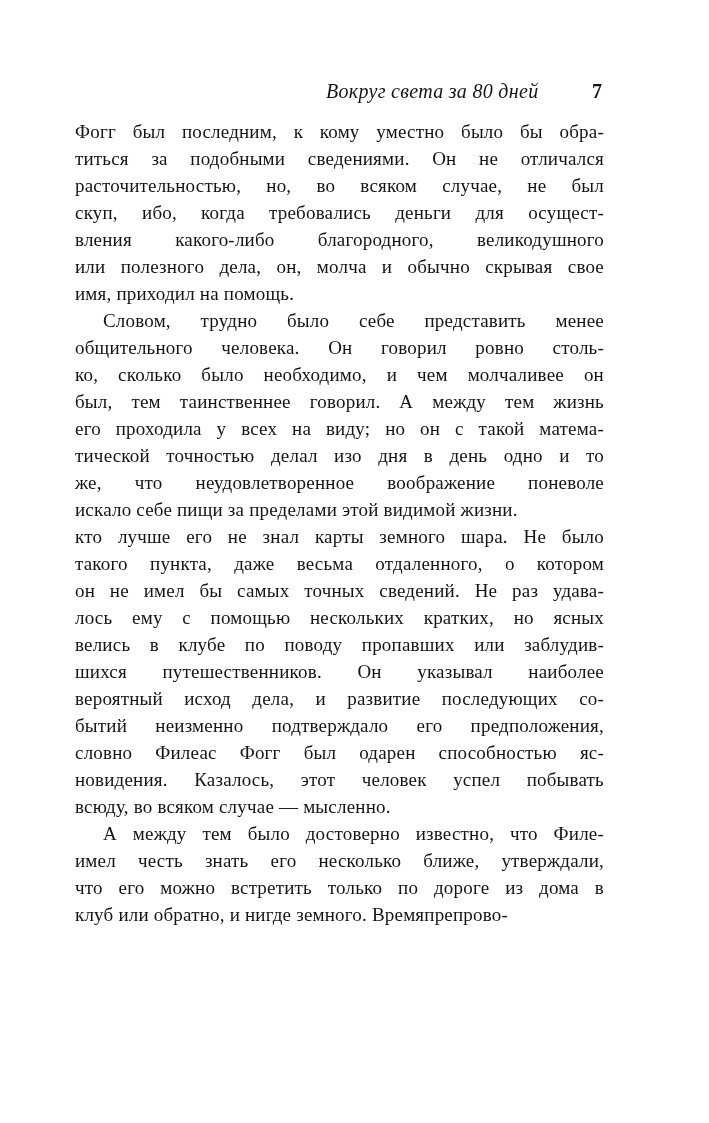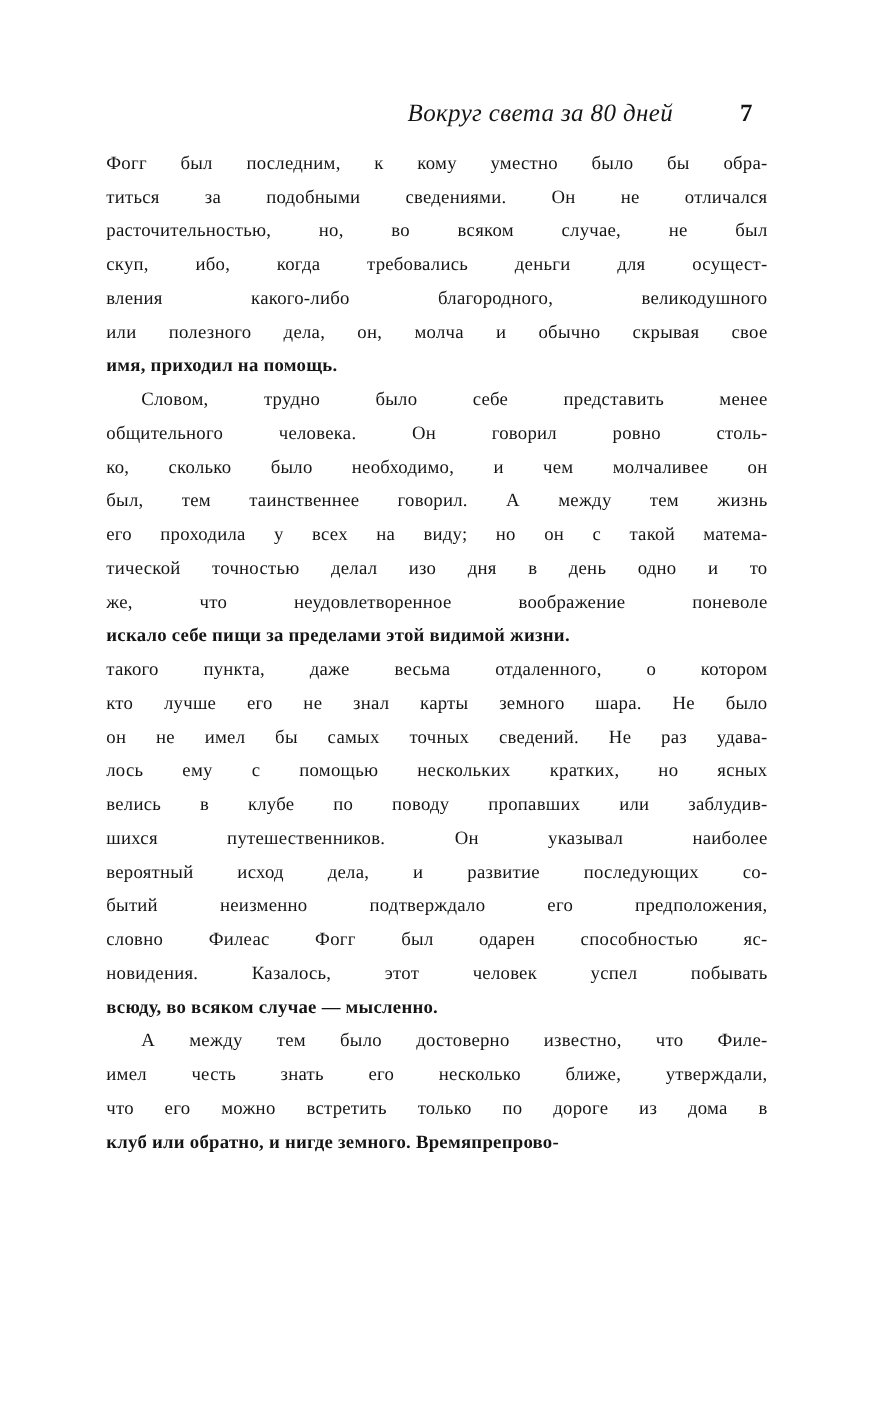--- a/index.html
+++ b/index.html
@@ -34,38 +34,37 @@
   }
   .page-number {
     position: absolute;
     right: 2px;
     top: 0;
     font-weight: bold;
   }
   .body-text {
     position: absolute;
     top: 118px;
-    left: 85px;
+    left: 75px;
     width: 529px;
-    font-size: 15px;
+    font-size: 19px;
     line-height: 27px;
     letter-spacing: 0.2px;
   }
   .paragraph {
     margin: 0;
     padding: 0;
   }
   .line {
     text-align: justify;
     text-align-last: justify;
     white-space: normal;
   }
   .line.last {
     text-align-last: left;
-    font-weight: bold;
   }
   .line.indent {
     text-indent: 28px;
   }
 </style>
 </head>
 <body>
 
 <div class="page">
   <div class="running-head">
@@ -86,22 +85,22 @@
         <div class="line indent">Словом, трудно было себе представить менее</div>
         <div class="line">общительного человека. Он говорил ровно столь-</div>
         <div class="line">ко, сколько было необходимо, и чем молчаливее он</div>
         <div class="line">был, тем таинственнее говорил. А между тем жизнь</div>
         <div class="line">его проходила у всех на виду; но он с такой матема-</div>
         <div class="line">тической точностью делал изо дня в день одно и то</div>
         <div class="line">же, что неудовлетворенное воображение поневоле</div>
         <div class="line last">искало себе пищи за пределами этой видимой жизни.</div>
       </div>
       <div class="paragraph">
+        <div class="line">кто лучше его не знал карты земного шара. Не было</div>
         <div class="line">такого пункта, даже весьма отдаленного, о котором</div>
-        <div class="line">кто лучше его не знал карты земного шара. Не было</div>
         <div class="line">он не имел бы самых точных сведений. Не раз удава-</div>
         <div class="line">лось ему с помощью нескольких кратких, но ясных</div>
         <div class="line">велись в клубе по поводу пропавших или заблудив-</div>
         <div class="line">шихся путешественников. Он указывал наиболее</div>
         <div class="line">вероятный исход дела, и развитие последующих со-</div>
         <div class="line">бытий неизменно подтверждало его предположения,</div>
         <div class="line">словно Филеас Фогг был одарен способностью яс-</div>
         <div class="line">новидения. Казалось, этот человек успел побывать</div>
         <div class="line last">всюду, во всяком случае — мысленно.</div>
       </div>

